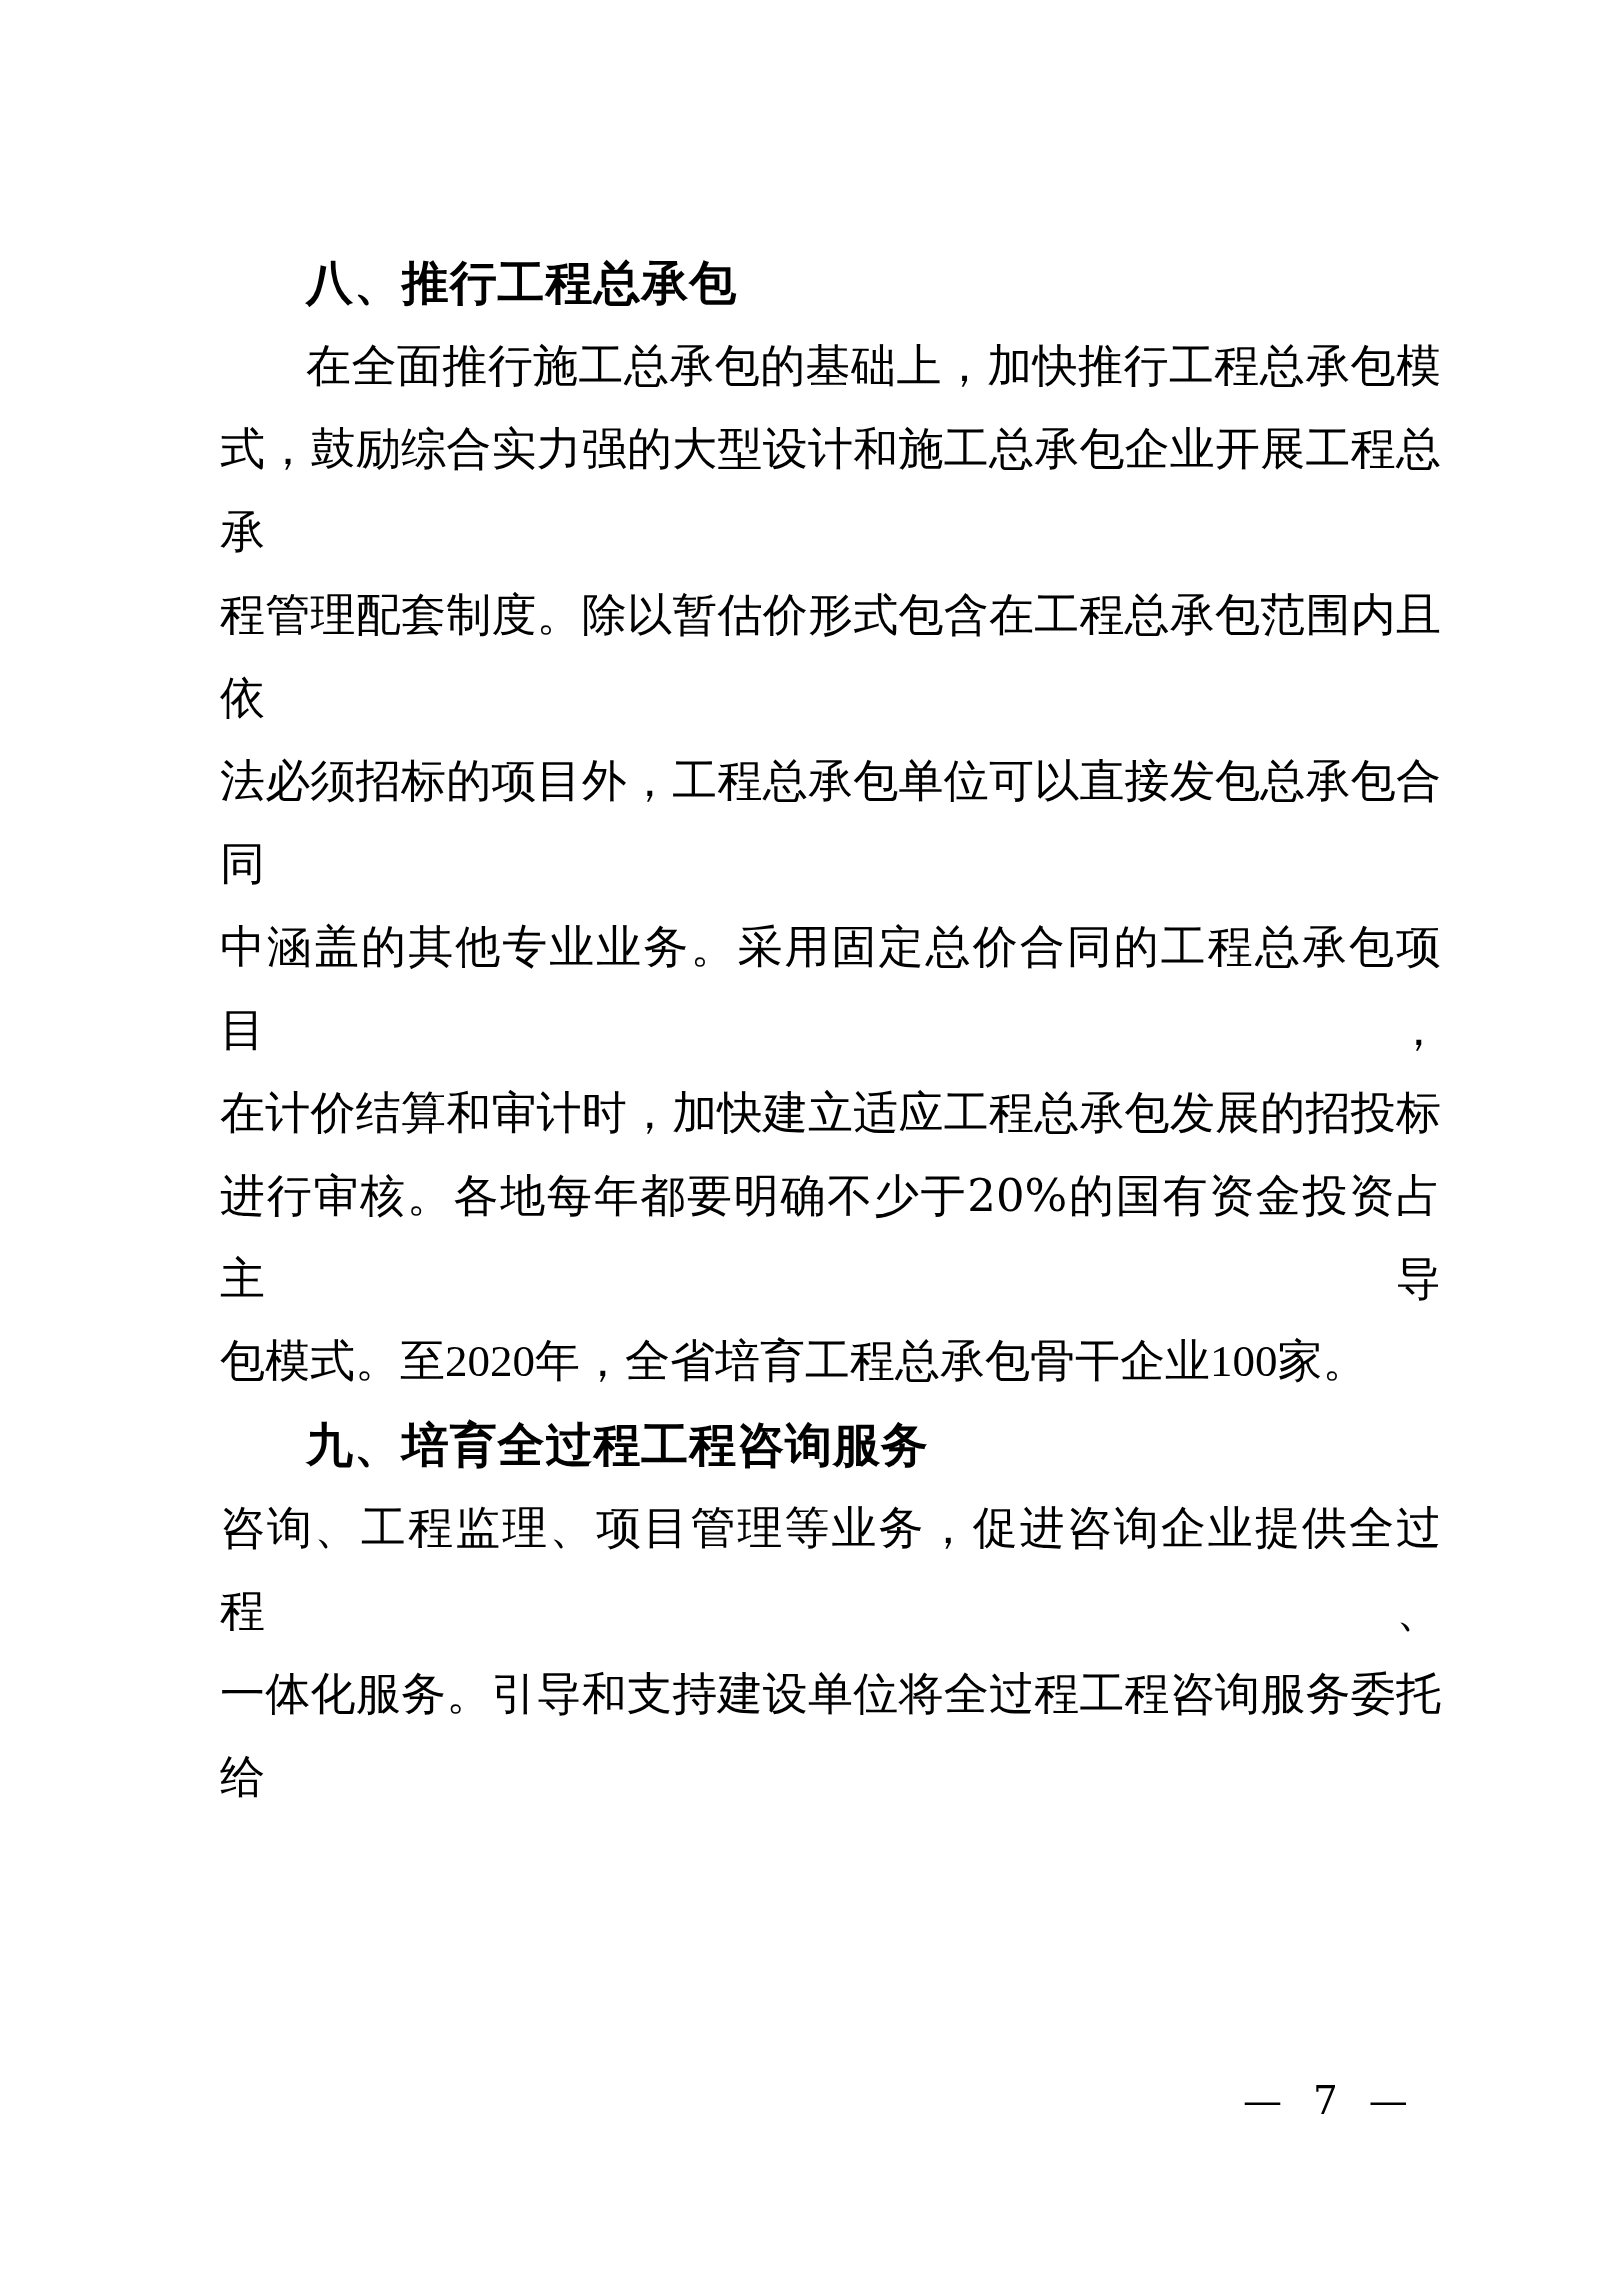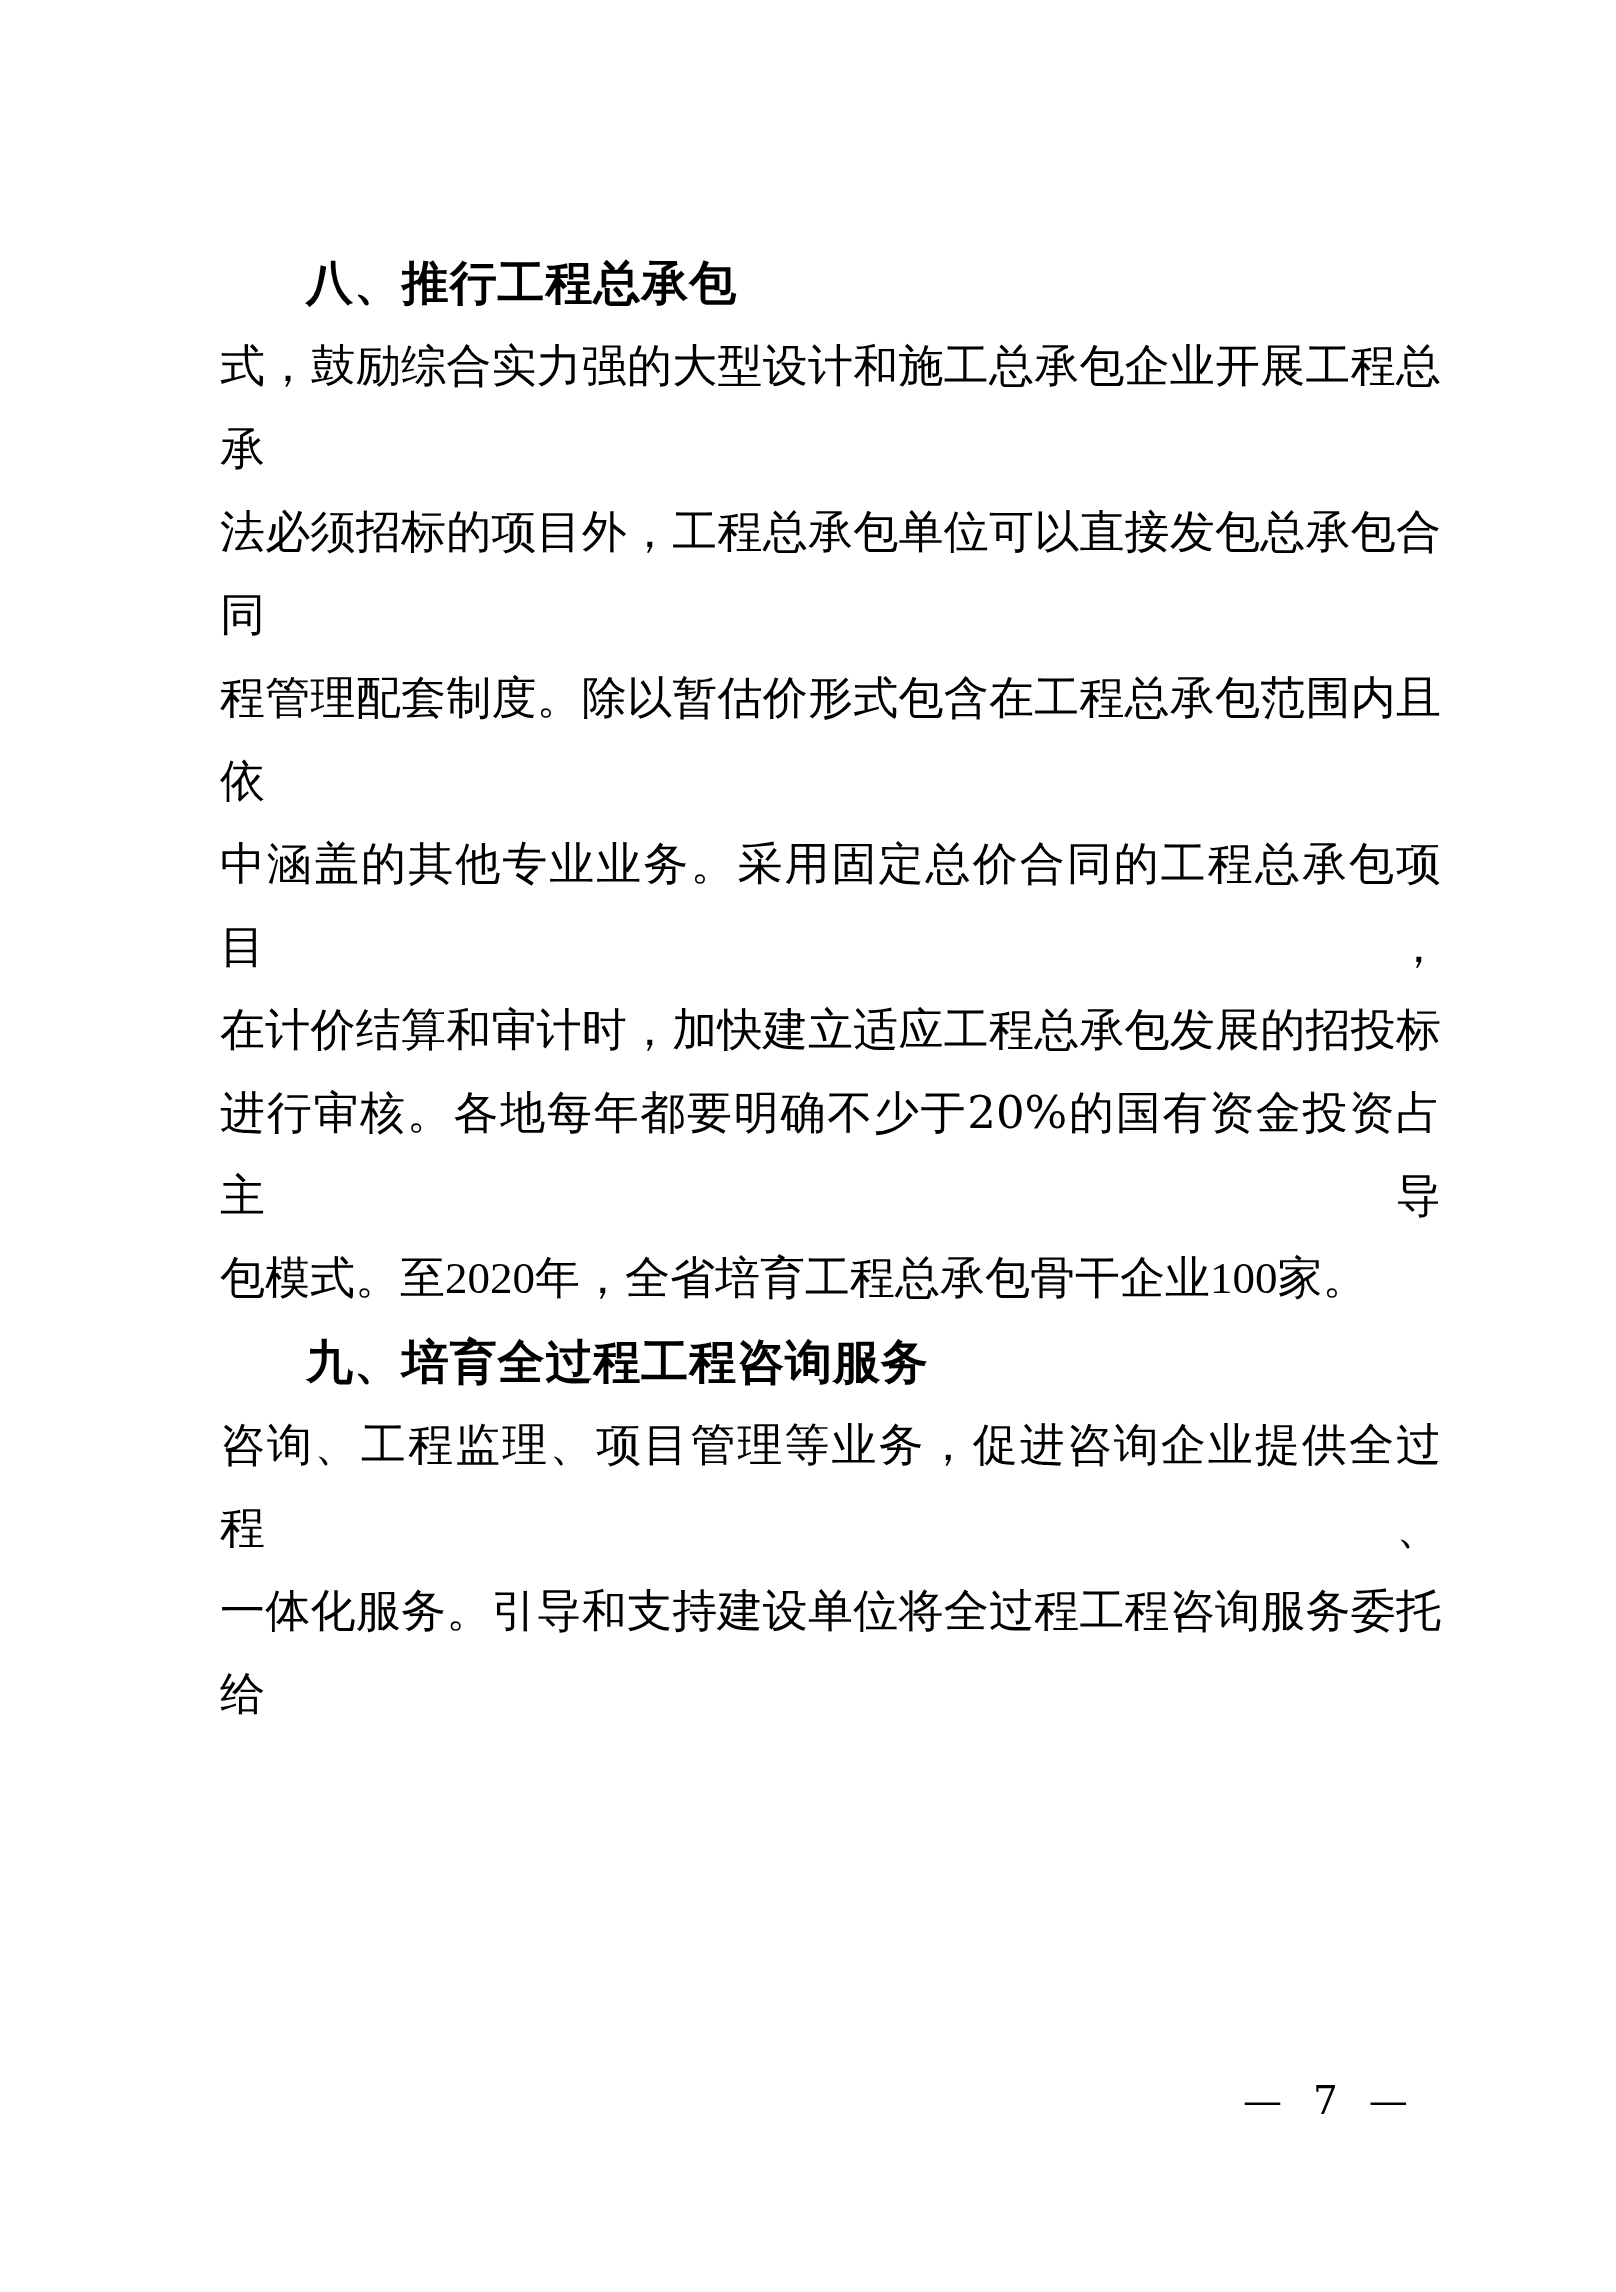--- a/index.html
+++ b/index.html
@@ -59,23 +59,24 @@
 </style>
 </head>
 <body>
 
 <div class="page">
 
   <div class="doc-body">
 
     <div class="heading">八、推行工程总承包</div>
 
+    <div class="line first">在全面推行施工总承包的基础上，加快推行工程总承包模</div>
     <div class="line">式，鼓励综合实力强的大型设计和施工总承包企业开展工程总承</div>
+    <div class="line">程管理配套制度。除以暂估价形式包含在工程总承包范围内且依</div>
     <div class="line">法必须招标的项目外，工程总承包单位可以直接发包总承包合同</div>
-    <div class="line">程管理配套制度。除以暂估价形式包含在工程总承包范围内且依</div>
     <div class="line">中涵盖的其他专业业务。采用固定总价合同的工程总承包项目，</div>
     <div class="line">在计价结算和审计时，加快建立适应工程总承包发展的招投标</div>
     <div class="line">进行审核。各地每年都要明确不少于20%的国有资金投资占主导</div>
     <div class="line last">包模式。至2020年，全省培育工程总承包骨干企业100家。</div>
 
     <div class="heading">九、培育全过程工程咨询服务</div>
 
     <div class="line">咨询、工程监理、项目管理等业务，促进咨询企业提供全过程、</div>
     <div class="line">一体化服务。引导和支持建设单位将全过程工程咨询服务委托给</div>
 

